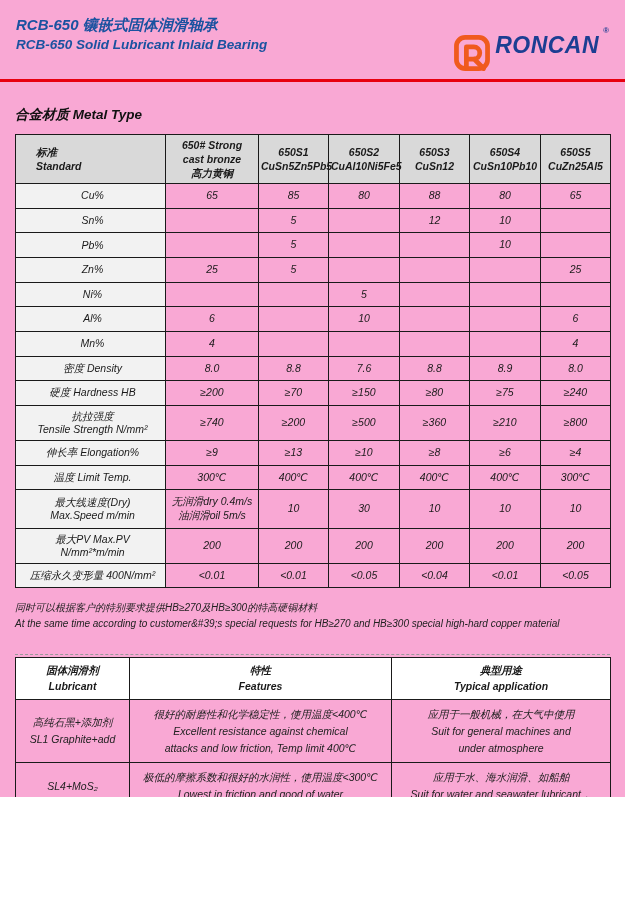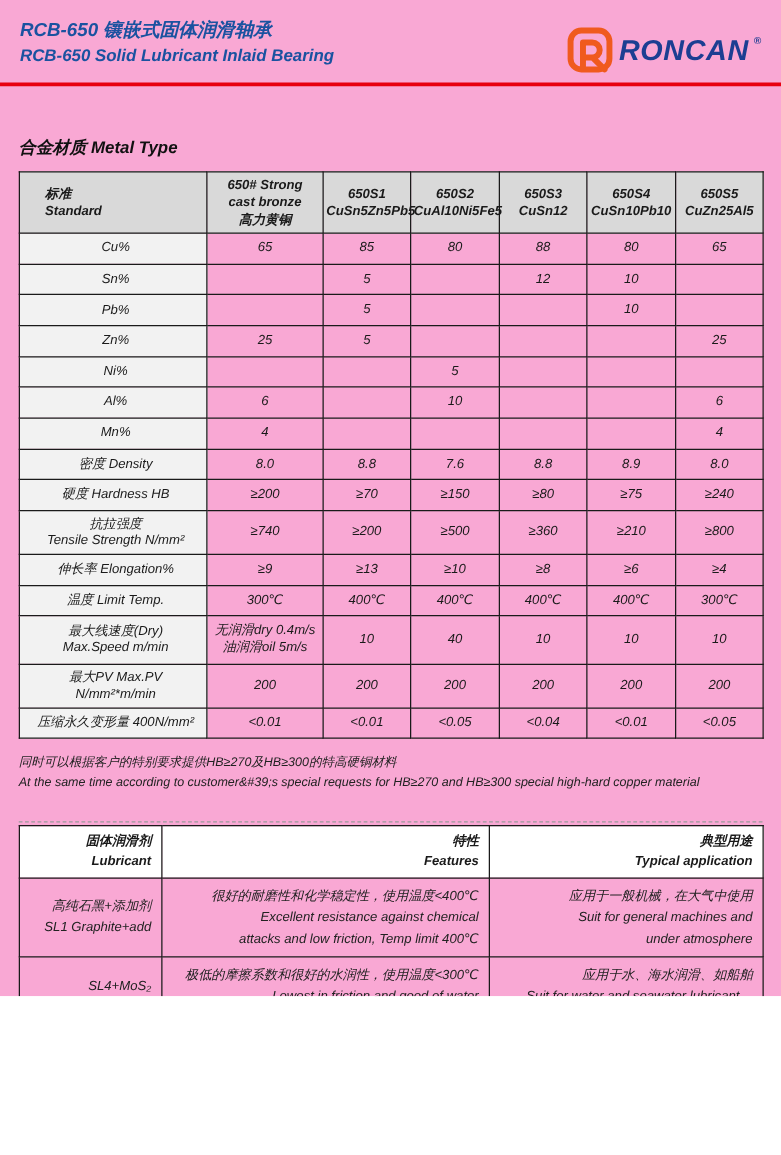--- a/index.html
+++ b/index.html
@@ -13,45 +13,45 @@
   }
   *{box-sizing:border-box;}
   html,body{margin:0;padding:0;background:#fff;}
   body{width:625px;font-family:"Liberation Sans","DejaVu Sans",sans-serif;color:#1a1a1a;}
   .page{width:625px;height:797px;background:#f9a8d4;overflow:hidden;font-style:italic;}
 
   
   .hdr{display:flex;justify-content:space-between;align-items:flex-start;padding:14px 16px 0 16px;}
   .title-zh{font-size:15px;font-weight:bold;color:var(--brand-blue);line-height:1.45;}
   .title-en{font-size:13.5px;font-weight:bold;color:var(--brand-blue);line-height:1.3;}
-  .logo{display:flex;align-items:center;gap:4px;margin-top:7px;}
+  .logo{display:flex;gap:4px;margin-top:20px;}
   .logo svg{display:block;}
   .logo-text{font-size:23px;font-weight:bold;color:var(--logo-navy);letter-spacing:.5px;line-height:1;}
   .reg{font-size:8px;color:var(--logo-navy);vertical-align:top;position:relative;top:-8px;font-weight:bold;}
   .red-rule{height:2.5px;background:var(--rule-red);margin-top:7px;width:625px;}
 
   .content{padding:0 15px;}
-  .section-title{font-size:13.5px;font-weight:bold;color:#111;margin:40px 0 10px 0;}
+  .section-title{font-size:13.5px;font-weight:bold;color:#111;margin:24px 0 10px 0;}
 
   
   table{border-collapse:collapse;table-layout:fixed;width:595px;}
   .metal-table{font-size:10.5px;}
   .metal-table th,.metal-table td{border:1px solid var(--border);white-space:pre-line;vertical-align:middle;}
   .metal-table thead th{background:var(--thead-bg);font-weight:bold;text-align:center;padding:3px 2px;height:47px;line-height:1.35;}
   .metal-table thead th.corner{text-align:left;padding-left:20px;}
   .metal-table td.label{background:var(--labelcol-bg);text-align:center;padding:4px 4px 4px 8px;line-height:1.25;}
   .metal-table td.val{text-align:center;padding:5px 2px;line-height:1.3;}
 
   
   .note{margin-top:12px;font-size:10px;color:#222;line-height:1.6;}
   .dashed-sep{border:none;border-top:1px dashed #9a9a9a;margin:22px 0 0 0;width:595px;}
 
   
   .lub-table{font-size:10.5px;margin-top:2px;}
-  .lub-table th,.lub-table td{border:1px solid var(--border);white-space:pre-line;vertical-align:middle;text-align:right;padding:6px 8px;line-height:1.6;}
+  .lub-table th,.lub-table td{border:1px solid var(--border);white-space:pre-line;vertical-align:middle;text-align:center;padding:6px 8px;line-height:1.6;}
   .lub-table thead th{font-weight:bold;background:#fff;line-height:1.45;padding:5px 8px;}
   .lub-table td{color:#222;}
 </style>
 </head>
 <body>
 
 <div class="page">
 
   <div class="hdr">
     <div class="titles">
@@ -214,21 +214,21 @@
             <td class="val">400℃</td>
             <td class="val">400℃</td>
             <td class="val">300℃</td>
           </tr>
           <tr>
             <td class="label">最大线速度(Dry)
 Max.Speed m/min</td>
             <td class="val">无润滑dry 0.4m/s
 油润滑oil  5m/s</td>
             <td class="val">10</td>
-            <td class="val">40</td>
+            <td class="val">30</td>
             <td class="val">10</td>
             <td class="val">10</td>
             <td class="val">10</td>
           </tr>
           <tr>
             <td class="label">最大PV Max.PV  N/mm²*m/min</td>
             <td class="val">200</td>
             <td class="val">200</td>
             <td class="val">200</td>
             <td class="val">200</td>

